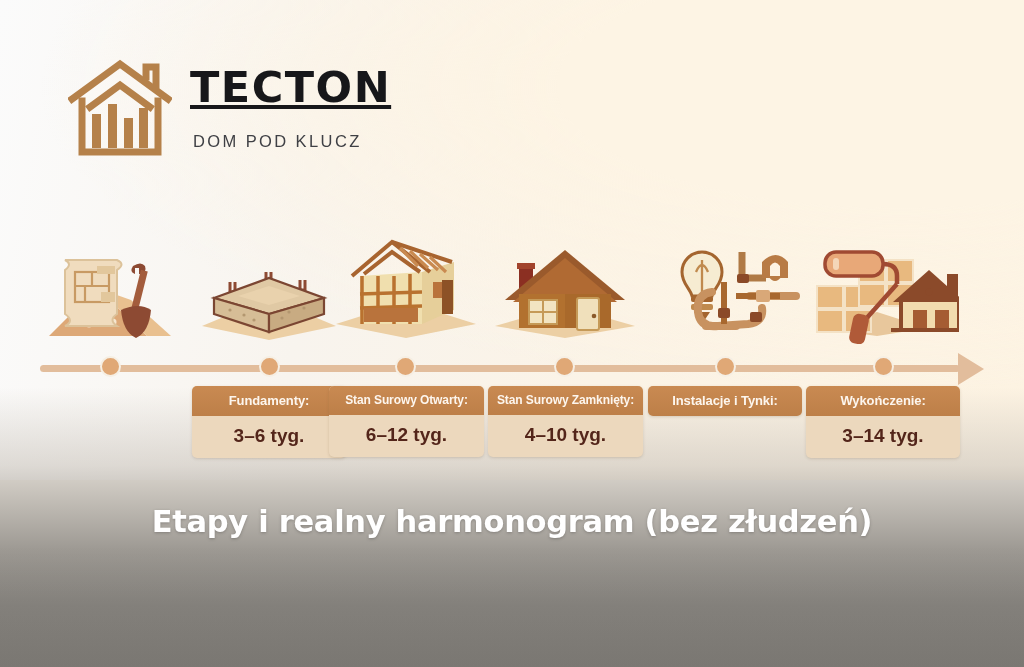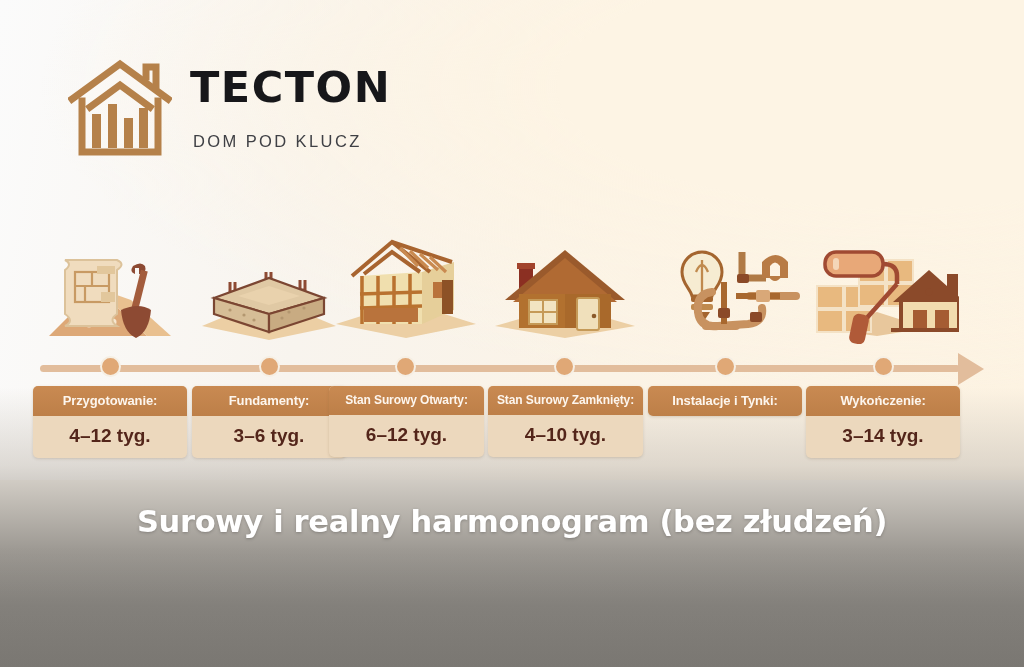--- a/index.html
+++ b/index.html
@@ -32,20 +32,21 @@
   }
 
   
   #logo{position:absolute;left:68px;top:58px;display:flex;align-items:center;gap:18px;z-index:3;}
   #logo .mark{width:104px;height:100px;display:block;}
   #logo .words{display:flex;flex-direction:column;justify-content:center;}
   #logo .brand{
     font-family:"DejaVu Sans", sans-serif;
     font-weight:bold;font-size:43px;line-height:1;color:#17171a;
     letter-spacing:1.5px;
+    text-decoration:underline;
   }
   #logo .tag{
     font-family:"Liberation Sans", sans-serif;
     font-size:16.5px;color:#3f4045;letter-spacing:2.4px;
     margin-top:23px;padding-left:3px;
   }
 
   
   #timeline{position:absolute;left:0;top:236px;width:1024px;height:230px;z-index:2;}
   .line{
@@ -153,24 +154,20 @@
           </g>
         </g>
         <g>
           <path d="M98 26 q8 -5 12 0 q2 6 -4 8 l-2 0 l0 -6 l-4 0 l0 6 q-6 -2 -2 -8 Z" fill="#8d4a33"></path>
           <rect x="101" y="30" width="7" height="42" transform="rotate(14 104 50)" fill="#a35c3c"></rect>
           <path d="M86 70 q18 -8 30 0 q-2 22 -15 28 q-13 -6 -15 -28 Z" fill="#8d4a33"></path>
         </g>
       </svg>
     </div>
     <div class="dot"></div>
-    <div class="card">
-      <div class="hd">Przygotowanie:</div>
-      <div class="bd">4–12 tyg.</div>
-    </div>
   </div>
 
   <div class="stage s1">
     <div class="art">
       <svg width="150" height="104" viewBox="0 0 150 104">
         <path d="M8 86 L75 58 L142 86 L75 100 Z" fill="#eccfa4"></path>
         <g stroke="#8d4a33" stroke-width="3">
           <path d="M36 42 L36 70 M41 42 L41 70 M36 52 L41 52 M36 60 L41 60"></path>
           <path d="M72 32 L72 64 M77 32 L77 64 M72 42 L77 42 M72 52 L77 52"></path>
           <path d="M106 40 L106 68 M111 40 L111 68 M106 50 L111 50 M106 58 L111 58"></path>
@@ -323,14 +320,14 @@
     <div class="dot"></div>
     <div class="card">
       <div class="hd">Wykończenie:</div>
       <div class="bd">3–14 tyg.</div>
     </div>
   </div>
 
 </div>
 
 <div id="headline">
-  <span class="l2">Surowy i realny harmonogram (bez złudzeń)</span>
+  <span class="l2">Etapy i realny harmonogram (bez złudzeń)</span>
 </div>
 
 </body></html>

